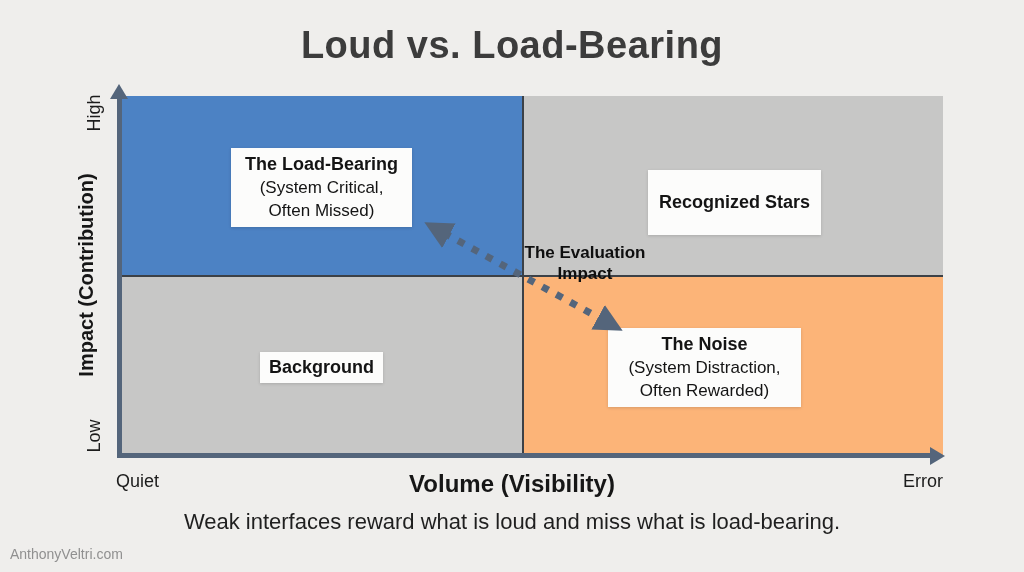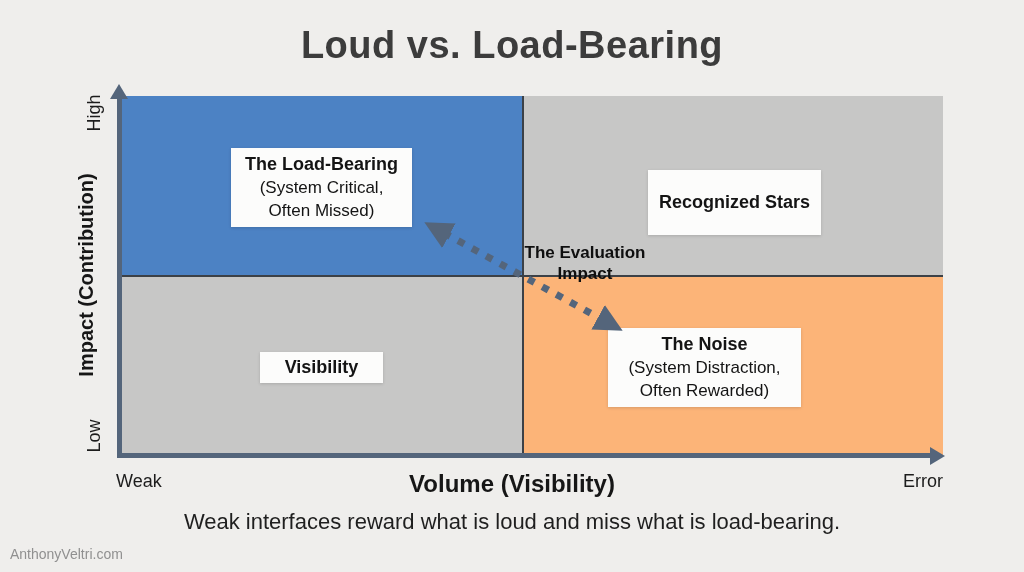--- a/index.html
+++ b/index.html
@@ -122,36 +122,36 @@
 
   <div class="axis-line-y"></div>
   <div class="arrowhead-up"></div>
   <div class="axis-line-x"></div>
   <div class="arrowhead-right"></div>
 
   <div class="y-tick y-tick-high rot">High</div>
   <div class="y-tick y-tick-low rot">Low</div>
   <div class="y-axis-label rot">Impact (Contribution)</div>
 
-  <div class="x-tick x-tick-quiet">Weak</div>
+  <div class="x-tick x-tick-quiet">Quiet</div>
   <div class="x-axis-label">Volume (Visibility)</div>
   <div class="x-tick x-tick-loud">Error</div>
 
   <div class="label-box box-load-bearing">
     <div class="box-title">The Load-Bearing</div>
     <div>(System Critical,</div>
     <div>Often Missed)</div>
   </div>
 
   <div class="label-box box-recognized">
     <div class="box-title">Recognized Stars</div>
   </div>
 
   <div class="label-box box-background">
-    <div class="box-title">Visibility</div>
+    <div class="box-title">Background</div>
   </div>
 
   <div class="label-box box-noise">
     <div class="box-title">The Noise</div>
     <div>(System Distraction,</div>
     <div>Often Rewarded)</div>
   </div>
 
   <div class="eval-error">
     <div>The Evaluation</div>

